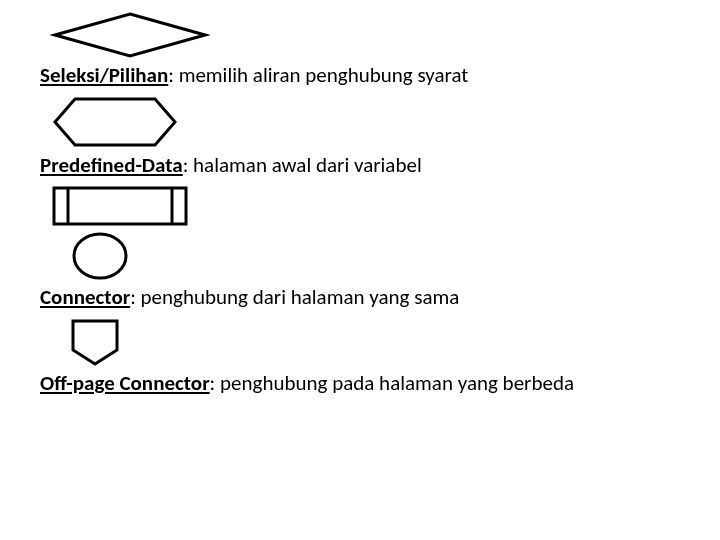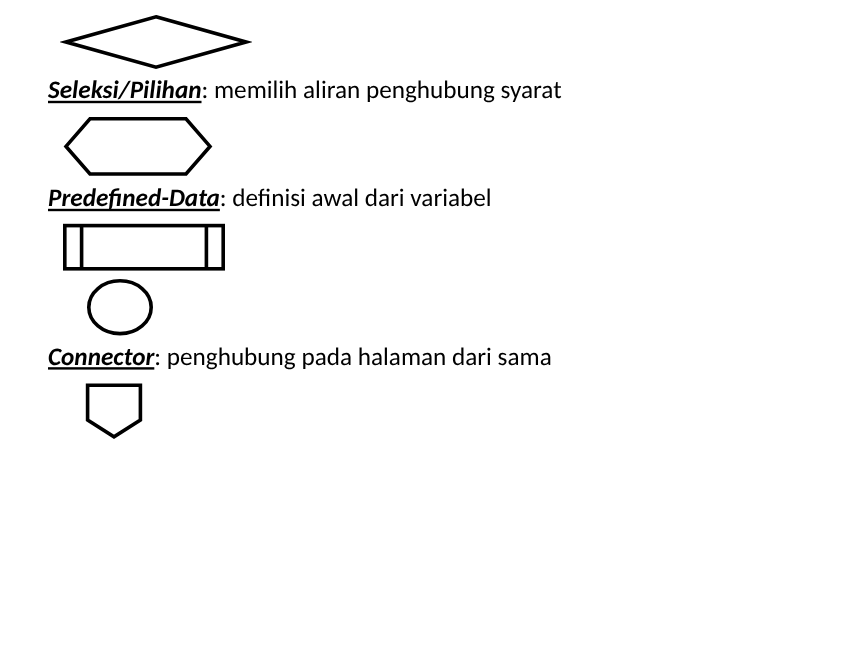--- a/index.html
+++ b/index.html
@@ -20,21 +20,20 @@
     margin-bottom: 2px;
     margin-left: 10px;
   }
   .label-line {
     display: block;
     margin-bottom: 6px;
   }
   .term {
     font-weight: 700;
     text-decoration: underline;
-    font-style: italic;
   }
   svg { display: block; }
 </style>
 </head>
 <body>
 
 <div class="entry">
   <span class="icon-wrap">
     <svg width="160" height="50" viewBox="0 0 160 50">
       <polygon points="80,4 155,25 80,46 5,25" fill="none" stroke="#000" stroke-width="3"></polygon>
@@ -45,44 +44,47 @@
   </span>
 </div>
 
 <div class="entry">
   <span class="icon-wrap">
     <svg width="130" height="56" viewBox="0 0 130 56">
       <polygon points="25,5 105,5 125,28 105,51 25,51 5,28" fill="none" stroke="#000" stroke-width="3"></polygon>
     </svg>
   </span>
   <span class="label-line">
-    <span class="term">Predefined-Data</span><span>: </span><span>definisi awal dari variabel</span>
+    <span class="term">Predefined-Data</span><span>: </span><span>halaman awal dari variabel</span>
   </span>
 </div>
 
 <div class="entry">
   <span class="icon-wrap">
     <svg width="140" height="44" viewBox="0 0 140 44">
       <rect x="4" y="4" width="132" height="36" fill="none" stroke="#000" stroke-width="3"></rect>
       <line x1="18" y1="4" x2="18" y2="40" stroke="#000" stroke-width="3"></line>
       <line x1="122" y1="4" x2="122" y2="40" stroke="#000" stroke-width="3"></line>
     </svg>
   </span>
 </div>
 
 <div class="entry">
   <span class="icon-wrap" style="margin-left:30px;">
     <svg width="60" height="52" viewBox="0 0 60 52">
       <ellipse cx="30" cy="26" rx="26" ry="22" fill="none" stroke="#000" stroke-width="3"></ellipse>
     </svg>
   </span>
   <span class="label-line">
-    <span class="term">Connector</span><span>: </span><span>penghubung pada halaman dari sama</span>
+    <span class="term">Connector</span><span>: </span><span>penghubung dari halaman yang sama</span>
   </span>
 </div>
 
 <div class="entry">
   <span class="icon-wrap" style="margin-left:25px;">
     <svg width="60" height="52" viewBox="0 0 60 52">
       <polygon points="8,5 52,5 52,34 30,48 8,34" fill="none" stroke="#000" stroke-width="3"></polygon>
     </svg>
   </span>
+  <span class="label-line">
+    <span class="term">Off-page Connector</span><span>: </span><span>penghubung pada halaman yang  berbeda</span>
+  </span>
 </div>
 
 </body></html>

